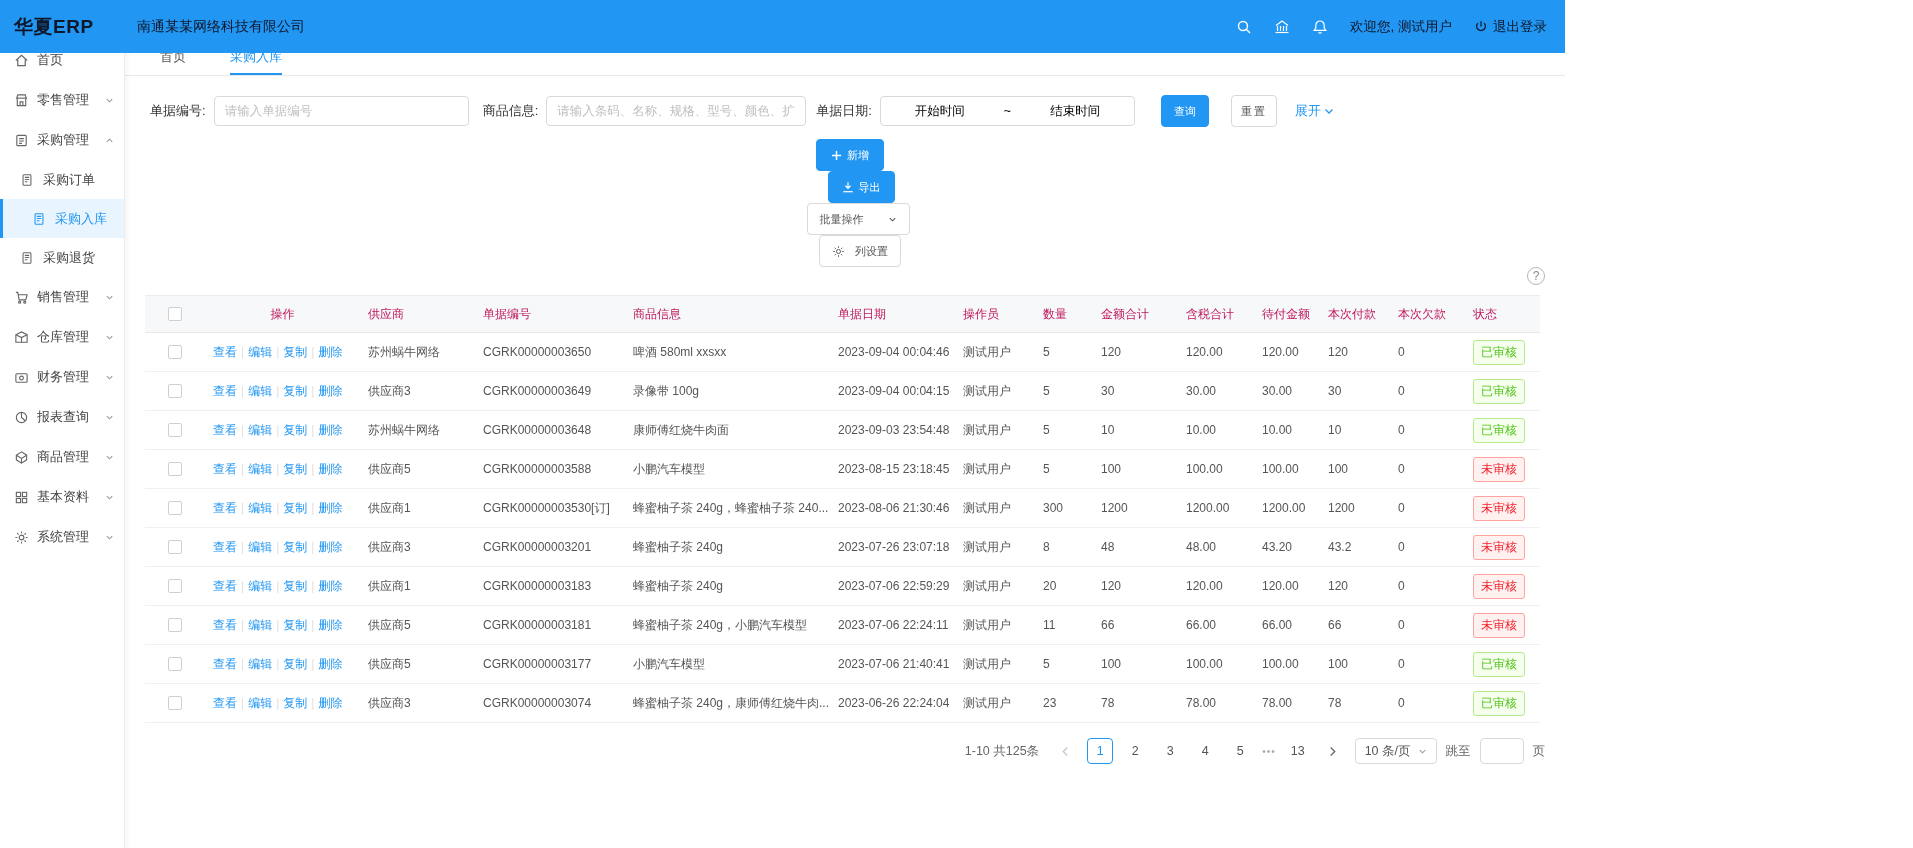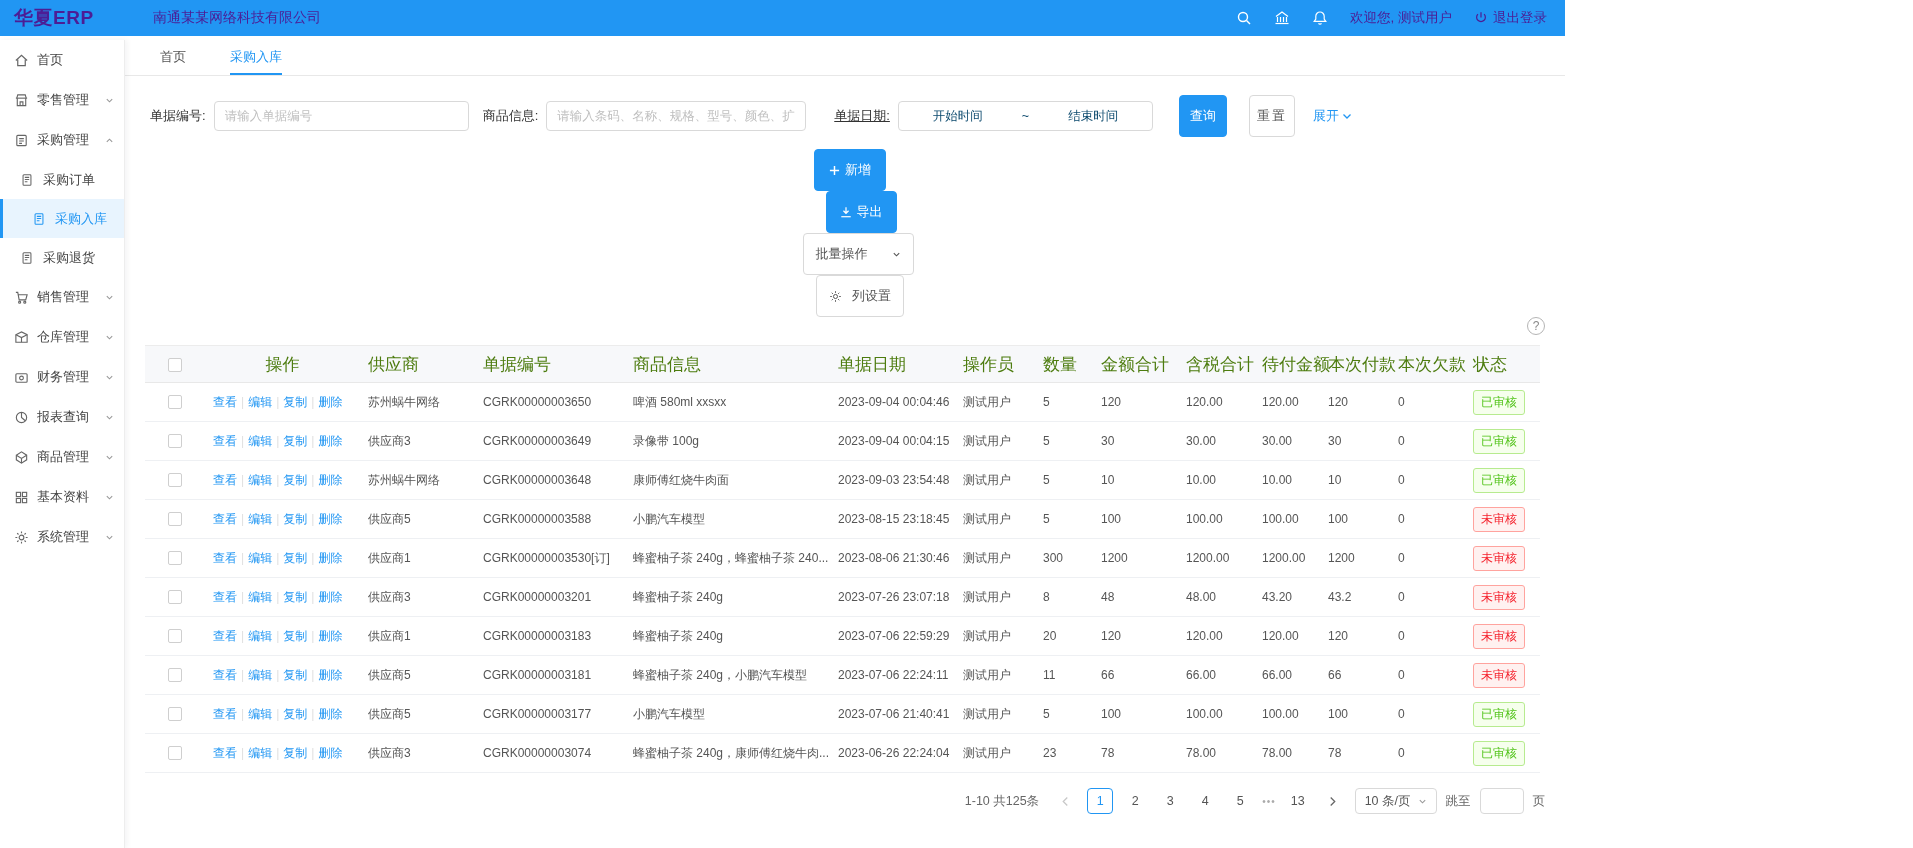--- a/index.html
+++ b/index.html
@@ -1,21 +1,21 @@
 <!DOCTYPE html>
 <html><head>
 <meta charset="utf-8">
 <style>
   * { margin:0; padding:0; box-sizing:border-box; }
   html,body { width:1913px; height:848px; background:#ffffff; overflow:hidden; }
   body { font-family:"Liberation Sans","DejaVu Sans",sans-serif; font-size:13px; color:#333; }
   .app { position:relative; width:1565px; height:848px; background:#fff; }
 
   
-  .topbar { position:absolute; top:0; left:0; width:1565px; height:36px; background:#2196f3; color:#4c1d95; display:flex; align-items:center; z-index:20;gap:16px; }
+  .topbar { position:absolute; top:0; left:0; width:1565px; height:53px; background:#2196f3; color:#0f172a; display:flex; align-items:center; z-index:20; }
   .logo { width:125px; padding-left:14px; font-size:19px; font-weight:bold; letter-spacing:.5px; flex:0 0 125px; }
   .company { font-size:14px; margin-left:12px; }
   .topbar-right { margin-left:auto; display:flex; align-items:center; gap:22px; padding-right:18px; }
   .tb-icon { display:inline-flex; align-items:center; cursor:pointer; color:#fff; }
   .welcome { font-size:13.5px; }
   .logout { display:inline-flex; align-items:center; gap:5px; font-size:13.5px; cursor:pointer; }
 
   
   .sidebar { position:absolute; top:40px; left:0; bottom:0; width:125px; background:#fff; border-right:1px solid #ededed; box-shadow:2px 0 6px rgba(0,21,41,.05); z-index:10; }
   .side-item { height:40px; display:flex; align-items:center; padding:0 10px 0 14px; font-size:13px; color:#444; cursor:pointer; }
@@ -33,44 +33,44 @@
   .tab.active { color:#2196f3; border-bottom-color:#2196f3; }
 
   
   .filter-row { display:flex; align-items:center; padding:19px 20px 0 25px; }
   .f-label { font-size:13px; color:#333; margin-right:8px; white-space:nowrap; }
   .f-input { height:30px; border:1px solid #d9d9d9; border-radius:4px; padding:0 10px; font-size:12.5px; color:#555; outline:none; font-family:inherit; }
   .f-input::placeholder { color:#bfbfbf; }
   .inp-docno { width:255px; }
   .inp-product { width:260px; }
   .lbl2 { margin-left:14px; }
-  .lbl3 { margin-left:28px;text-decoration:underline; }
-  .date-range { width:255px; height:30px; border:1px solid #d9d9d9; border-radius:4px; display:flex; align-items:center; color:#0c4a6e; font-size:12.5px; }
+  .lbl3 { margin-left:10px; }
+  .date-range { width:255px; height:30px; border:1px solid #d9d9d9; border-radius:4px; display:flex; align-items:center; color:#000000; font-size:12.5px; }
   .date-part { flex:1; text-align:center; }
   .date-sep { flex:0 0 18px; text-align:center; }
-  .btn { height:42px; border-radius:4px; font-size:13px; display:inline-flex; align-items:center; justify-content:center; cursor:pointer; font-family:inherit; }
+  .btn { height:32px; border-radius:4px; font-size:11px; display:inline-flex; align-items:center; justify-content:center; cursor:pointer; font-family:inherit; }
   .btn-primary { background:#2196f3; color:#fff; border:1px solid #2196f3; }
   .btn-plain { background:#fff; color:#555; border:1px solid #d9d9d9; }
   .btn-search { width:48px; margin-left:26px; }
   .btn-reset { width:46px; margin-left:22px; letter-spacing:2px; }
   .expand-link { margin-left:18px; color:#2196f3; font-size:13px; cursor:pointer; display:inline-flex; align-items:center; gap:3px; }
 
   
   .toolbar { display:flex; align-items:center; padding:12px 20px 0 30px;flex-direction:column; }
   .btn-icon { display:inline-flex; margin-right:5px; }
   .btn-add { padding:0 14px; }
   .btn-export { padding:0 13px; margin-left:22px; }
   .btn-batch { padding:0 12px; margin-left:16px; gap:24px; }
   .btn-cols { padding:0 12px; margin-left:20px; gap:5px; }
   .help-circle { margin-left:auto; width:18px; height:18px; border:1px solid #b5b5b5; border-radius:50%; color:#8a8a8a; font-size:12px; display:flex; align-items:center; justify-content:center; cursor:pointer; }
 
   
   .table-wrap { margin:10px 20px 0 20px; }
   table { width:1395px; border-collapse:collapse; table-layout:fixed; font-size:12px; color:#555; }
-  thead th { background:#f7f8fa; font-weight:400; color:#4d7c0f; font-size:17px; text-align:left; height:37px; padding:0 8px; border-top:1px solid #ececec; border-bottom:1px solid #e8e8e8; white-space:nowrap; }
+  thead th { background:#f7f8fa; font-weight:400; color:#be185d; font-size:12px; text-align:left; height:37px; padding:0 8px; border-top:1px solid #ececec; border-bottom:1px solid #e8e8e8; white-space:nowrap; }
   tbody td { height:39px; padding:0 8px; border-bottom:1px solid #eef0f3; white-space:nowrap; overflow:hidden; }
   th.c-center, td.c-center { text-align:center; }
   .checkbox { display:inline-block; width:14px; height:14px; border:1px solid #cfcfcf; border-radius:2px; background:#fff; vertical-align:middle; cursor:pointer; }
   .op-link { color:#2196f3; cursor:pointer; text-decoration:none; }
   .op-sep { color:#e0e0e0; margin:0 4px; }
   .badge { display:inline-block; padding:4px 7px; font-size:12px; line-height:15px; border-radius:3px; border:1px solid transparent; }
   .badge.approved { color:#52c41a; border-color:#b7eb8f; background:#f6ffed; }
   .badge.unapproved { color:#f5222d; border-color:#ffa39e; background:#fff1f0; }
 
   

